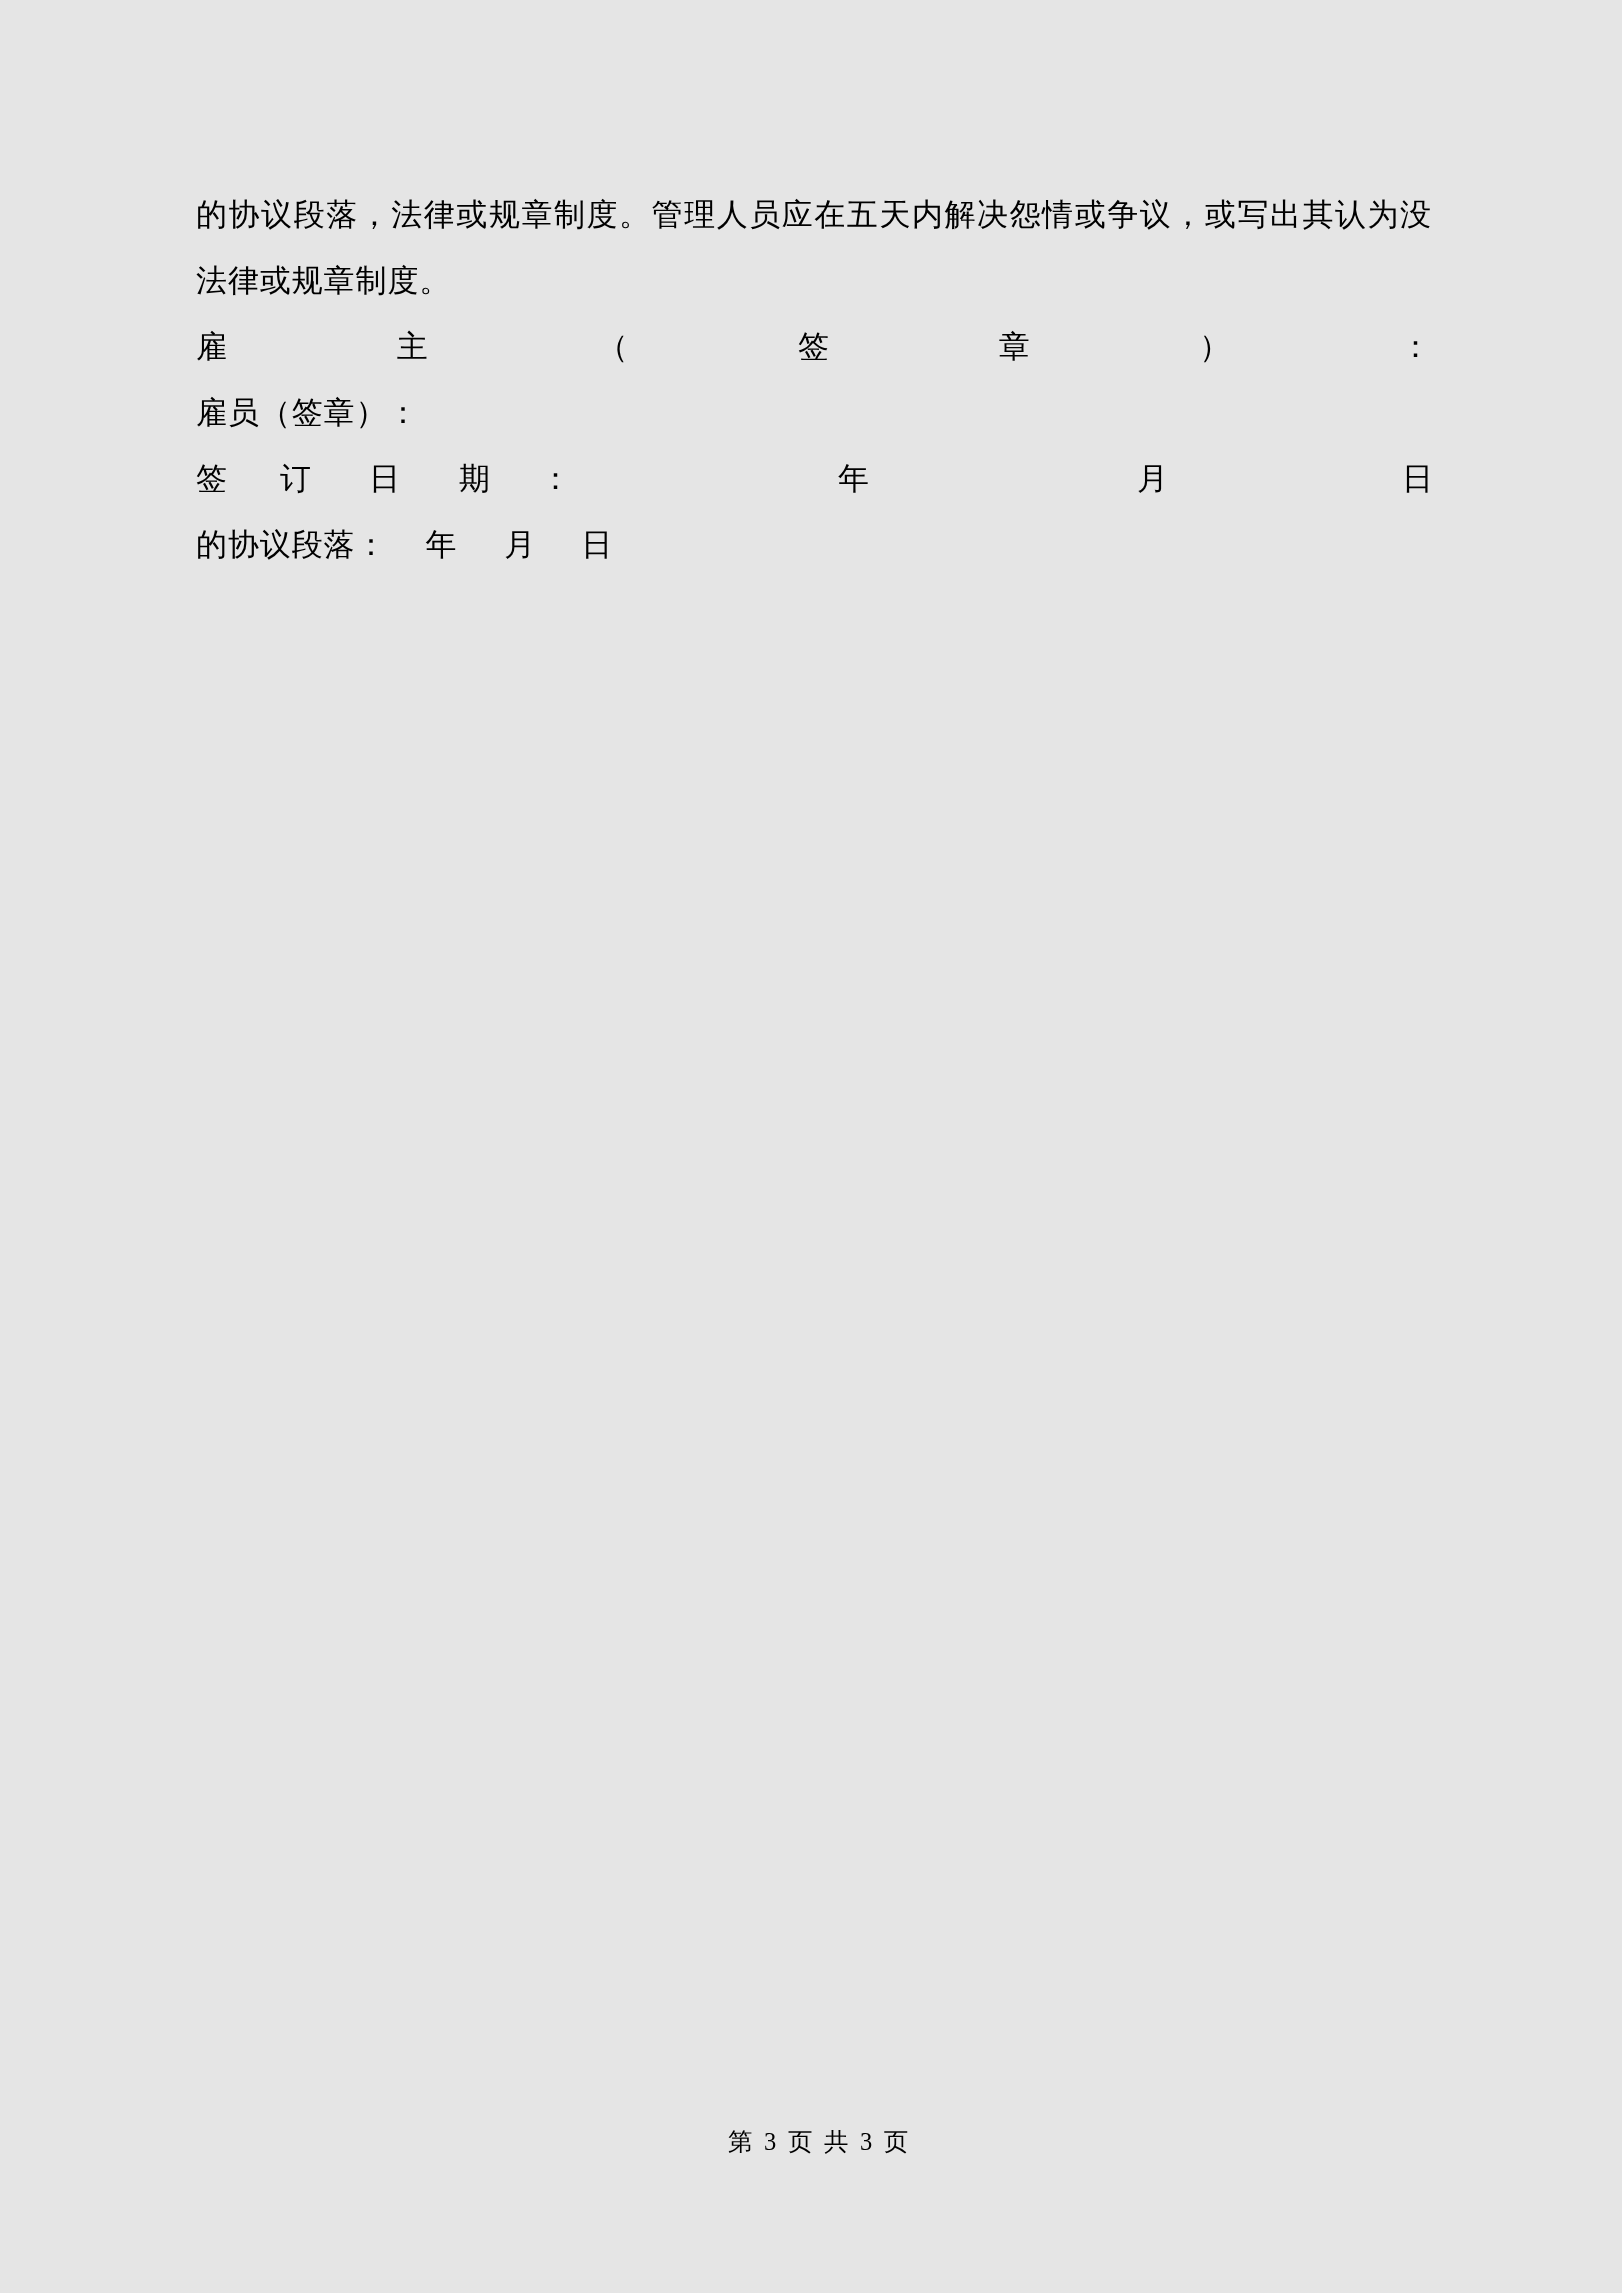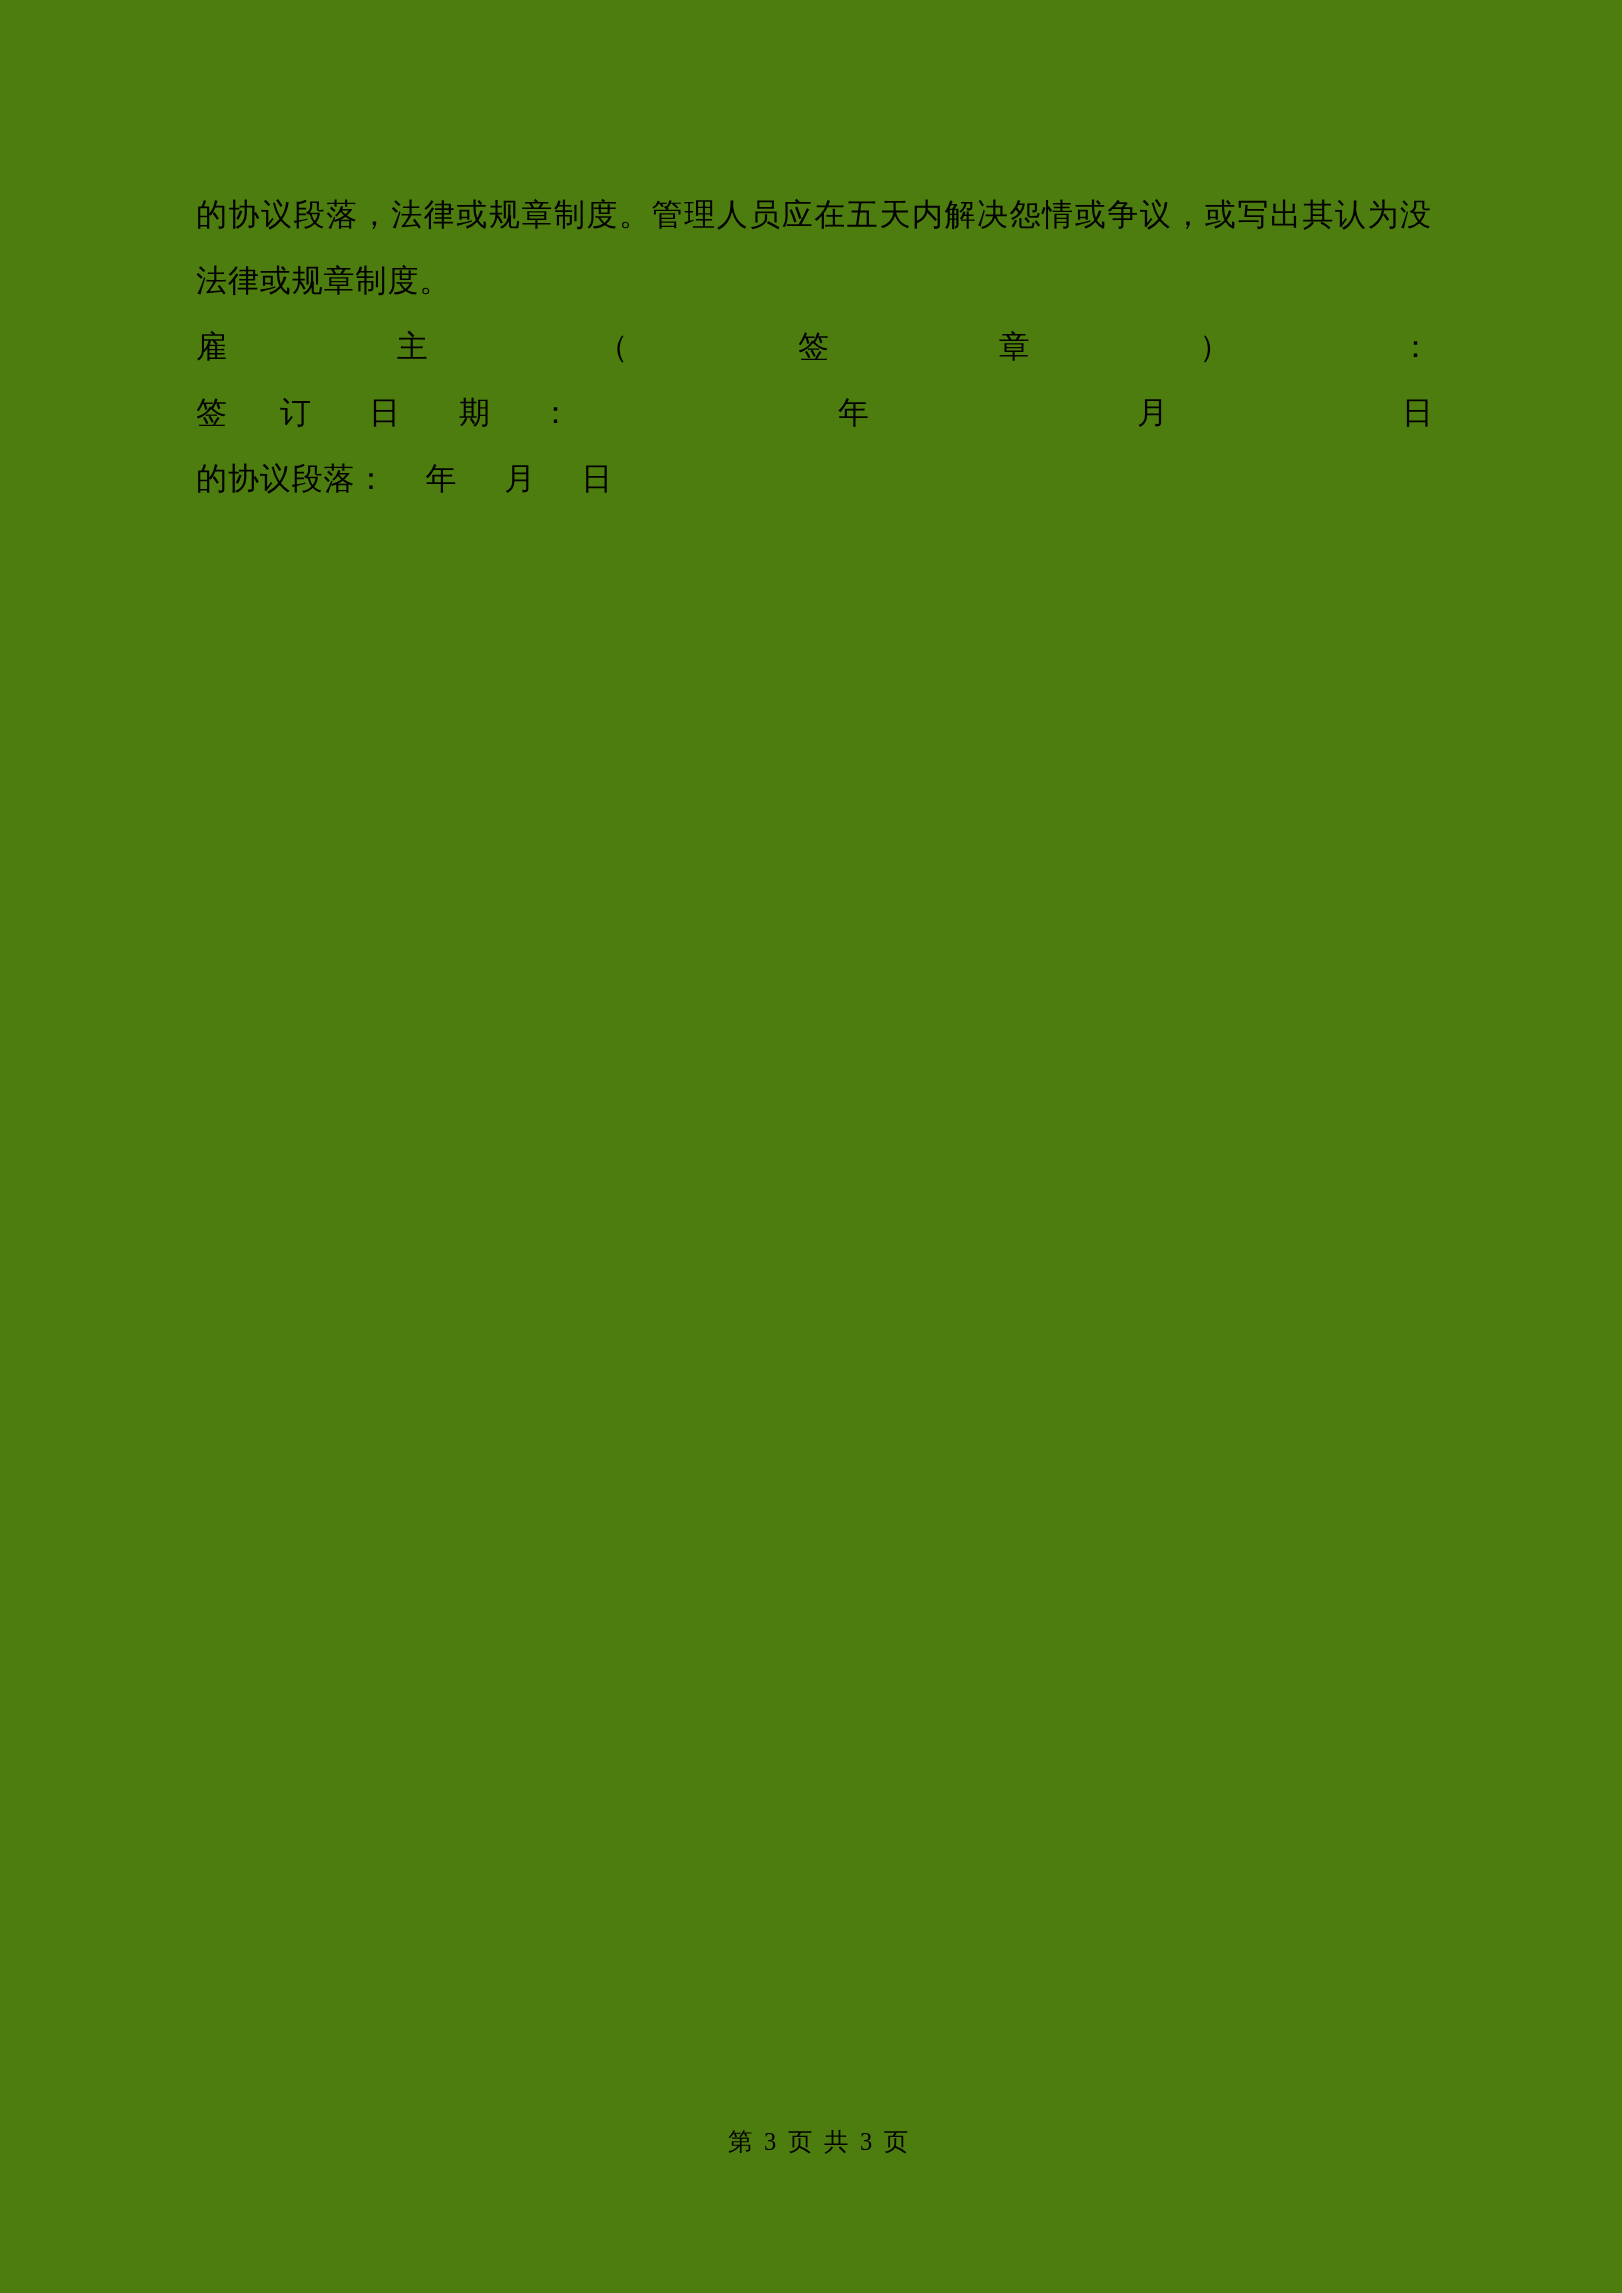--- a/index.html
+++ b/index.html
@@ -4,21 +4,21 @@
 <style>
   html, body {
     margin: 0;
     padding: 0;
     background: #ffffff;
   }
   .page {
     position: relative;
     width: 1623px;
     height: 2294px;
-    background: #4d7c0f;
+    background: #e5e5e5;
     color: #000000;
     font-family: "Liberation Serif", "DejaVu Serif", serif;
     overflow: hidden;
   }
   .content {
     position: absolute;
     left: 196px;
     top: 182px;
     width: 1236px;
     font-size: 31px;
@@ -85,20 +85,21 @@
     <div class="line distribute">
       <span>雇</span>
       <span>主</span>
       <span>（</span>
       <span>签</span>
       <span>章</span>
       <span>）</span>
       <span>：</span>
     </div>
 
+    <div class="line">雇员（签章）：</div>
 
     <div class="line date-distributed">
       <span>签</span>
       <span>订</span>
       <span>日</span>
       <span>期</span>
       <span>：</span>
       <span>年</span>
       <span>月</span>
       <span>日</span>

